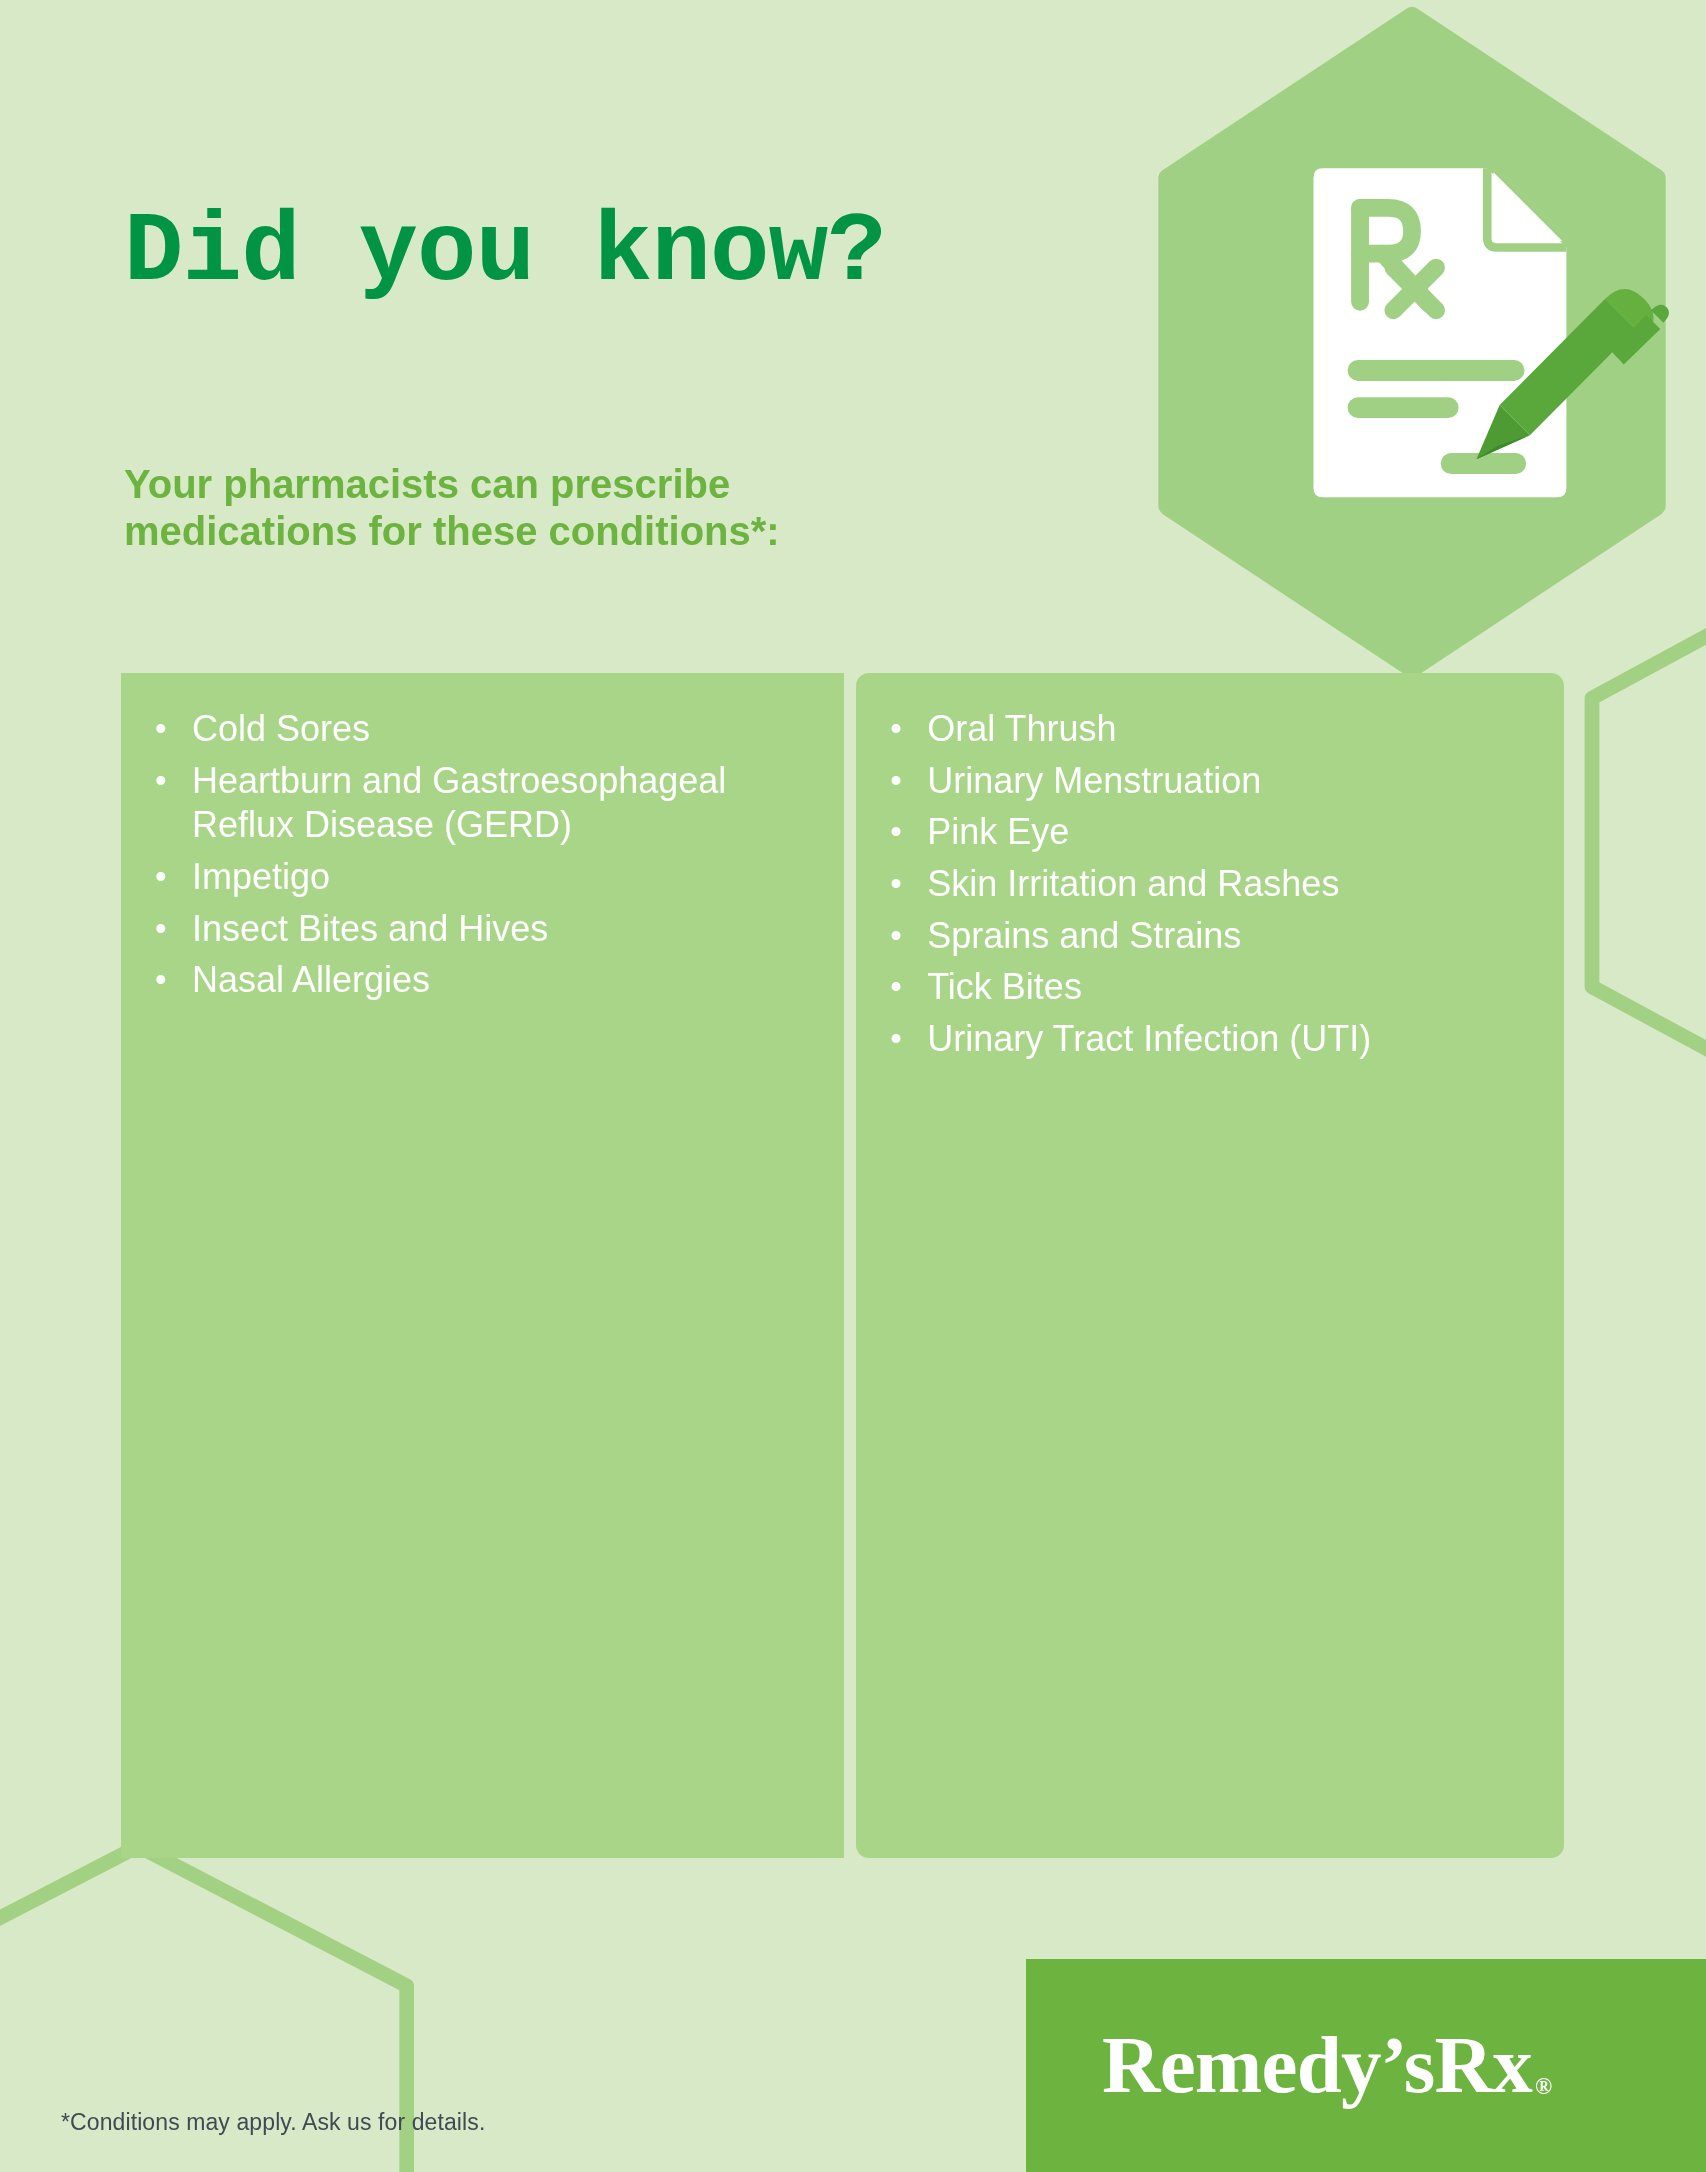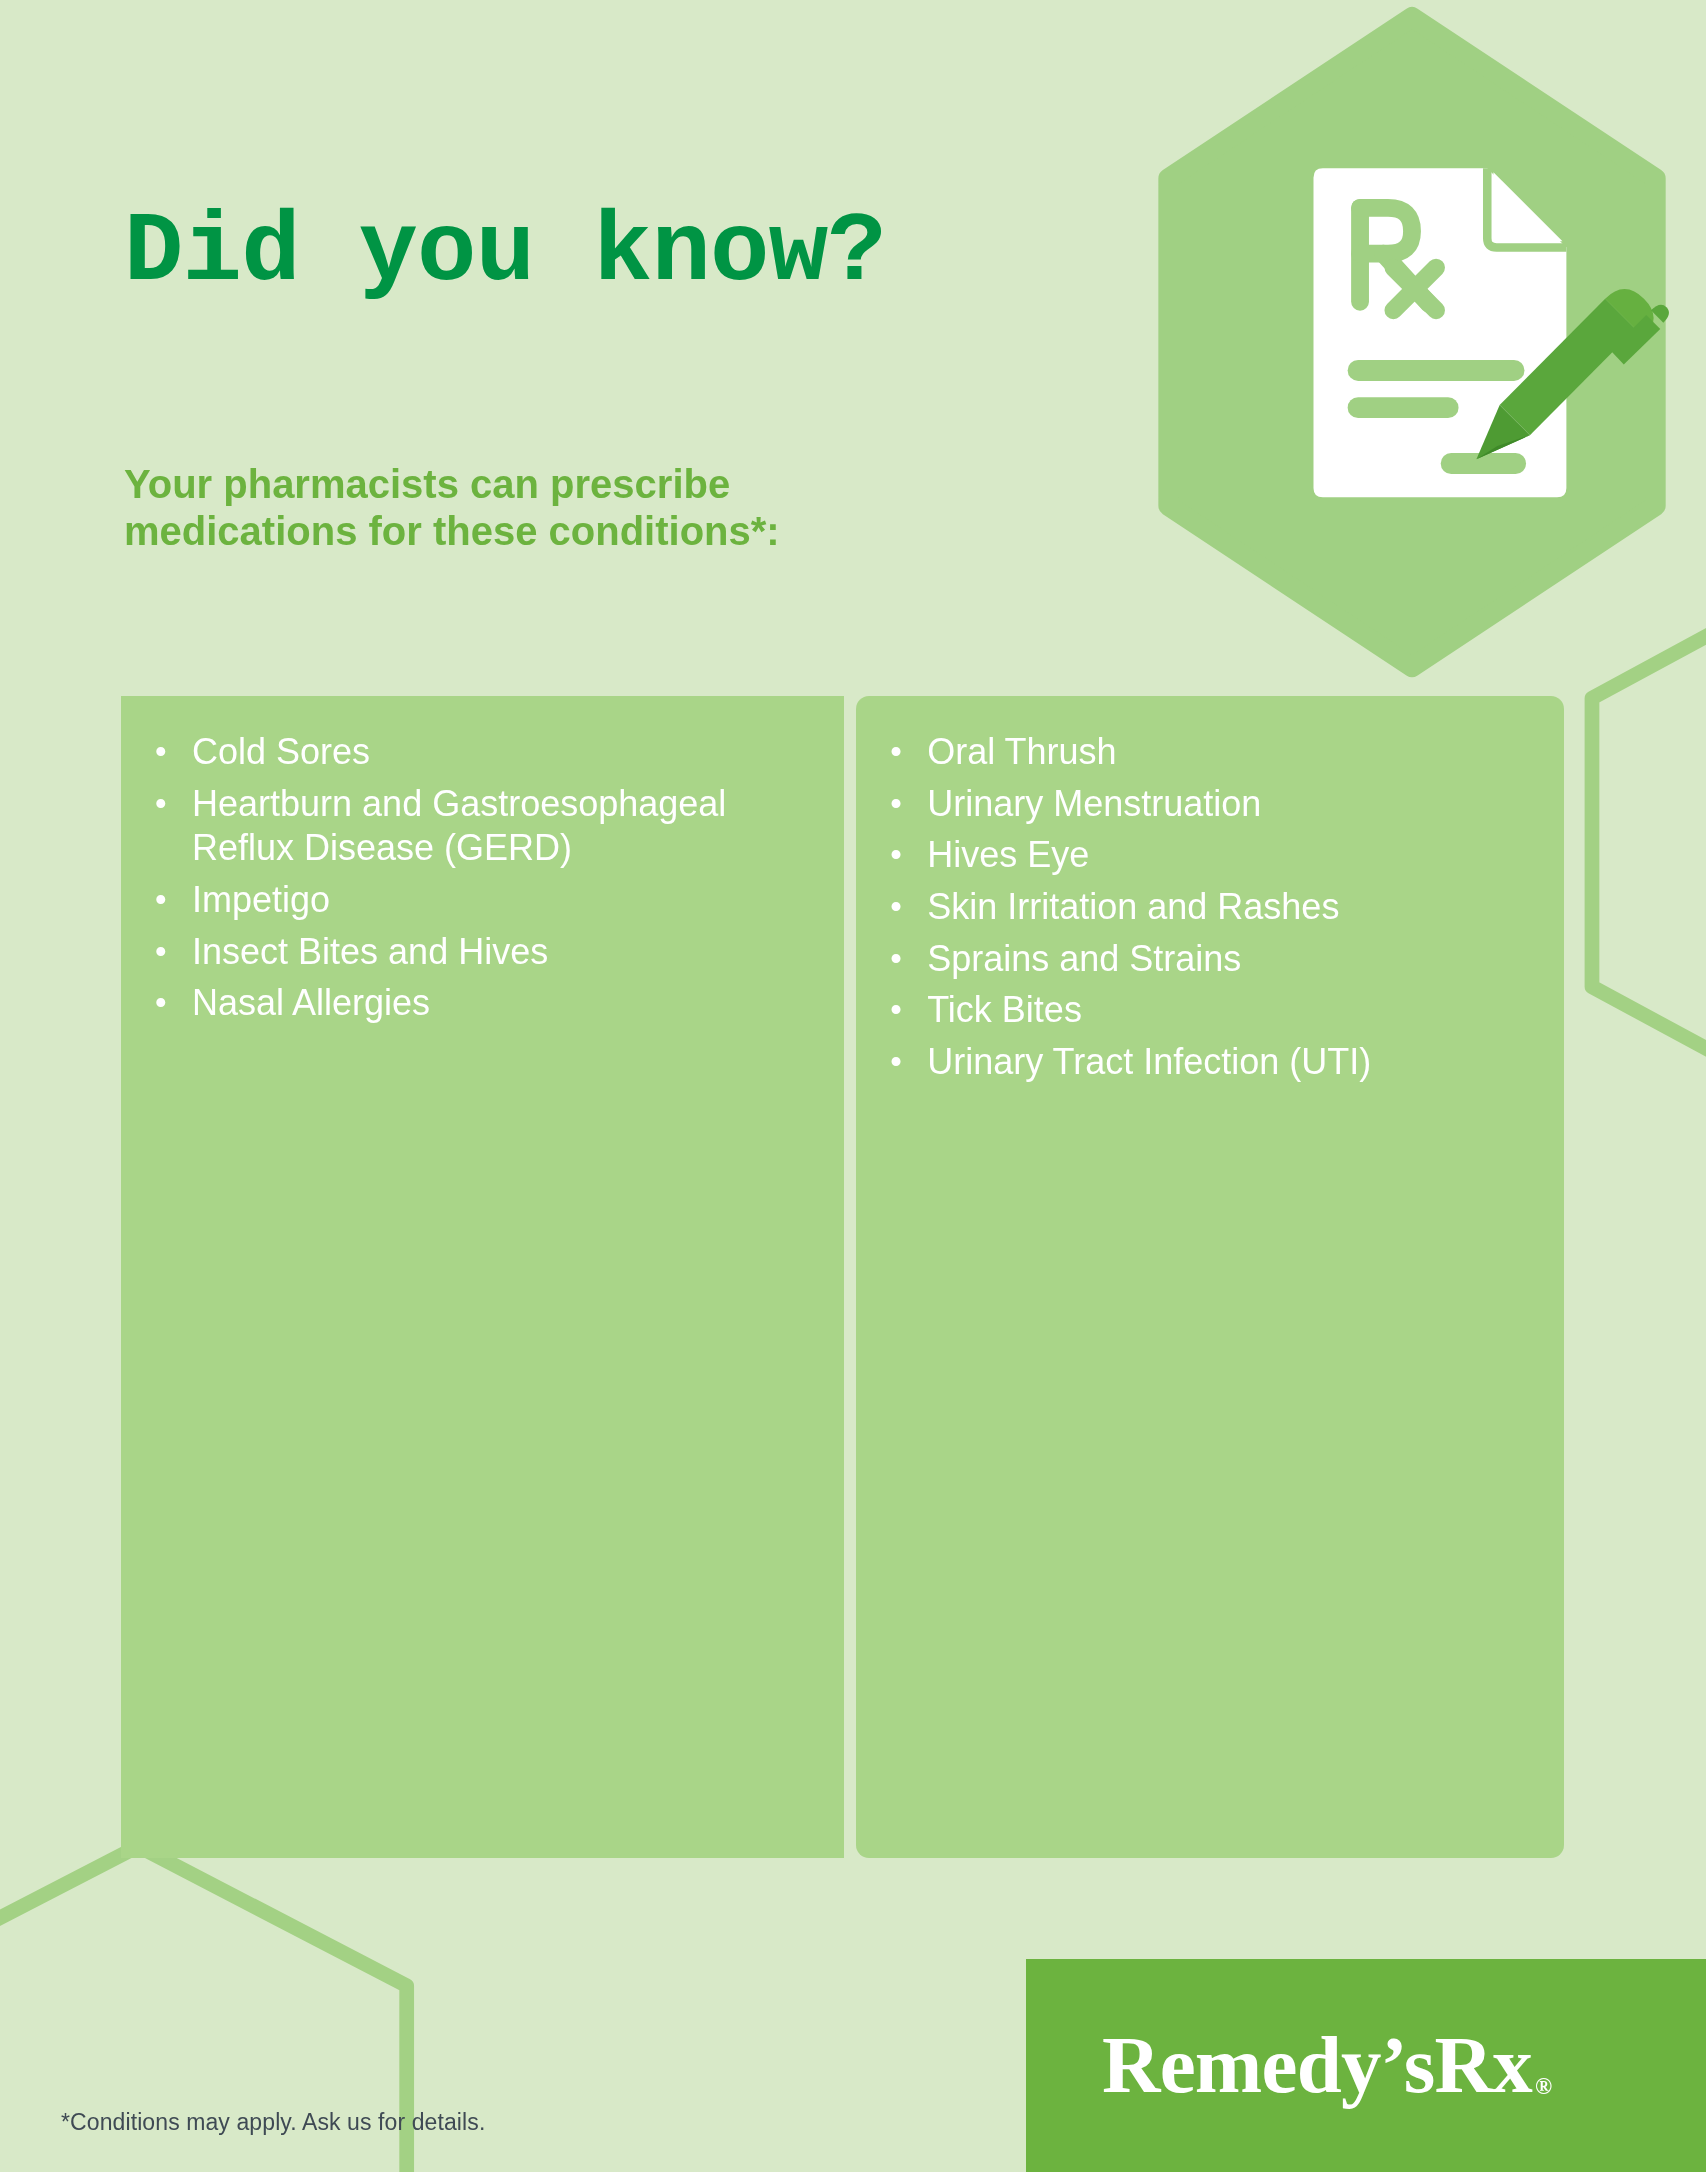--- a/index.html
+++ b/index.html
@@ -68,21 +68,20 @@
     top: 673px;
     width: 1443px;
     height: 1185px;
     display: flex;
     gap: 12.4px;
   }
   .card {
     background: #a9d588;
     padding: 34px 31px 25px 31px;
     box-sizing: border-box;
-    margin-top: 23px;
   }
   .card-left  { width: 723px; }
   .card-right { width: 708px; border-radius: 13px; }
 
   .cond-list {
     list-style: none;
     margin: 0;
     padding: 0;
   }
   .cond-item {
@@ -250,21 +249,21 @@
         <li class="cond-item">Impetigo</li>
         <li class="cond-item">Insect Bites and Hives</li>
         <li class="cond-item">Nasal Allergies</li>
       </ul>
     </div>
 
     <div class="card card-right">
       <ul class="cond-list">
         <li class="cond-item">Oral Thrush</li>
         <li class="cond-item">Urinary Menstruation</li>
-        <li class="cond-item">Hives Eye</li>
+        <li class="cond-item">Pink Eye</li>
         <li class="cond-item">Skin Irritation and Rashes</li>
         <li class="cond-item">Sprains and Strains</li>
         <li class="cond-item">Tick Bites</li>
         <li class="cond-item">Urinary Tract Infection (UTI)</li>
       </ul>
     </div>
 
   </div>
 
   <div class="footnote">*Conditions may apply. Ask us for details.</div>

